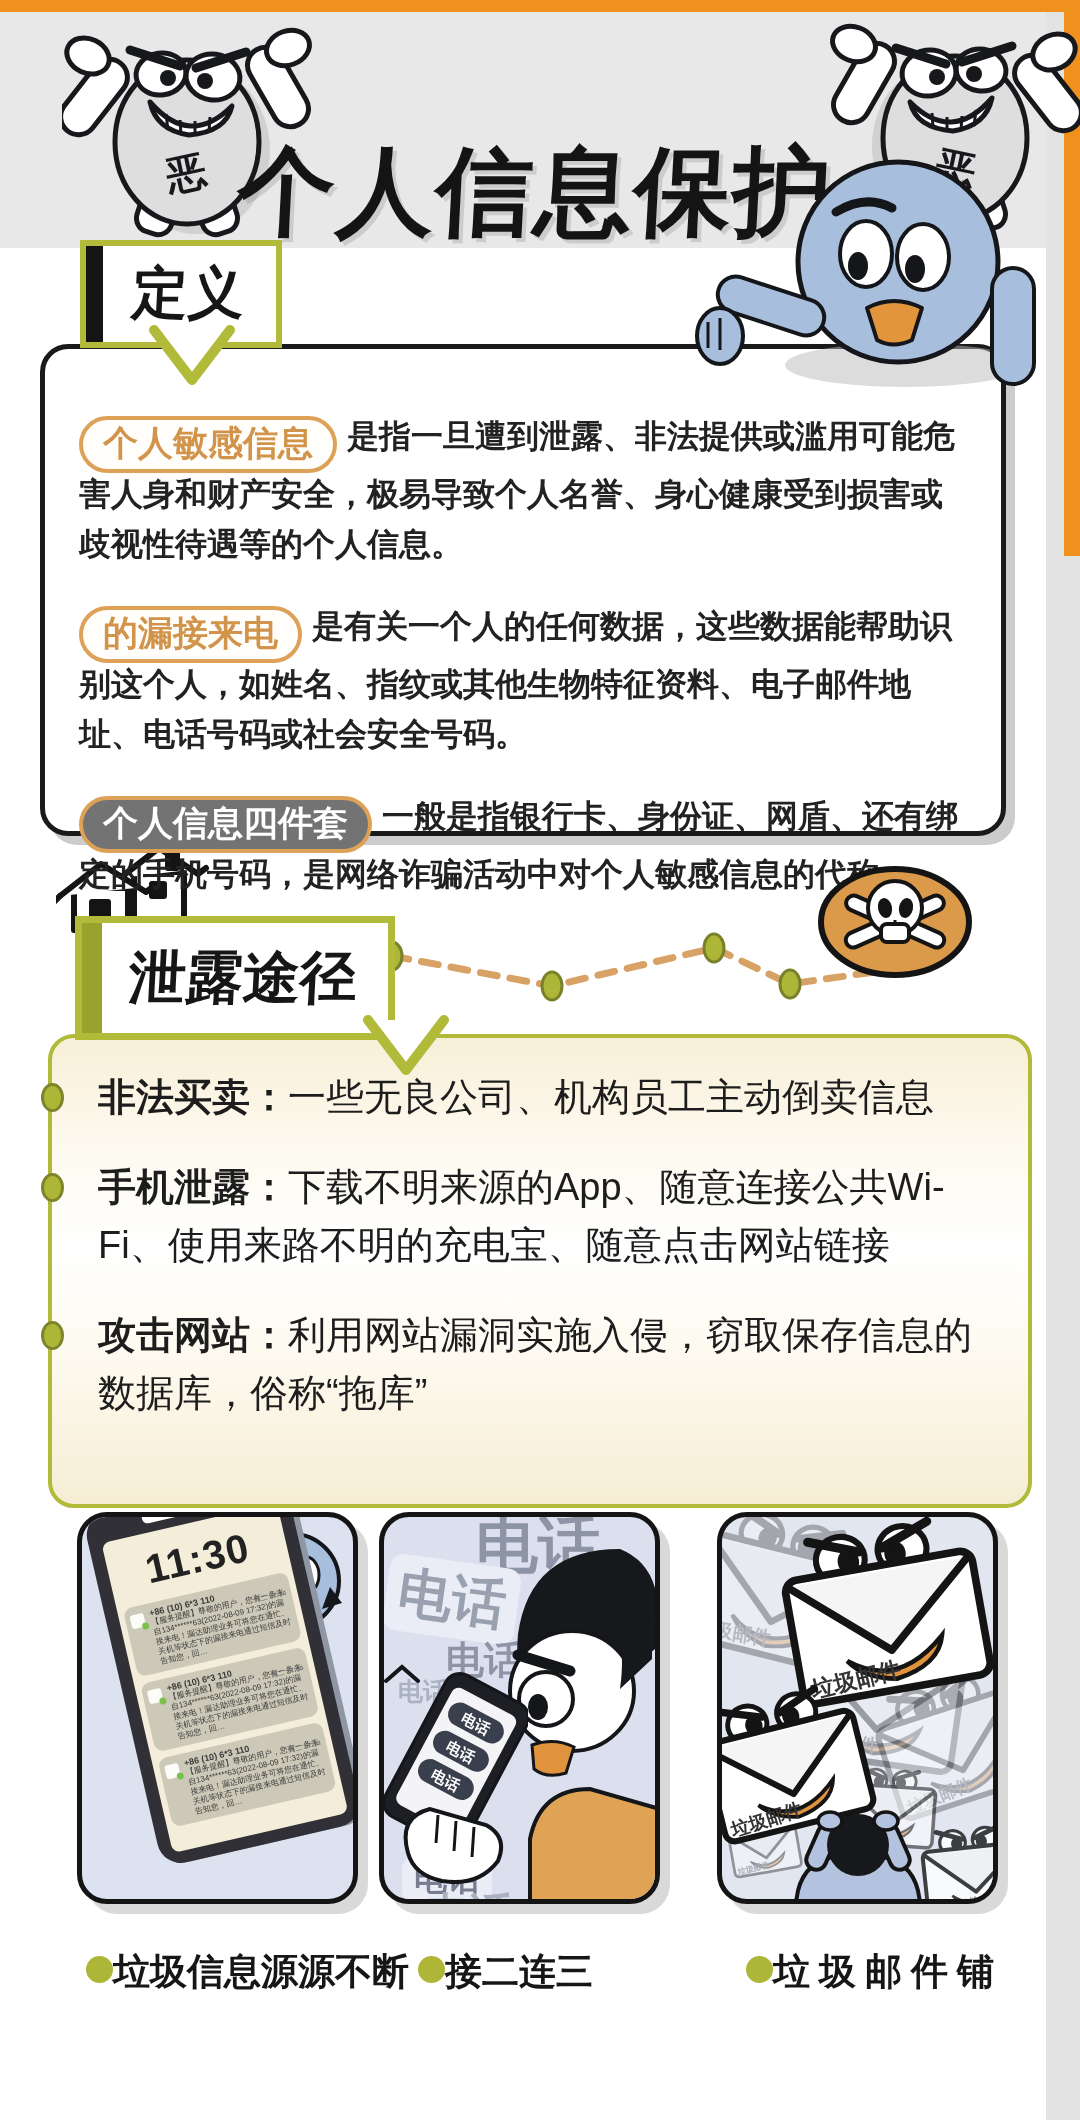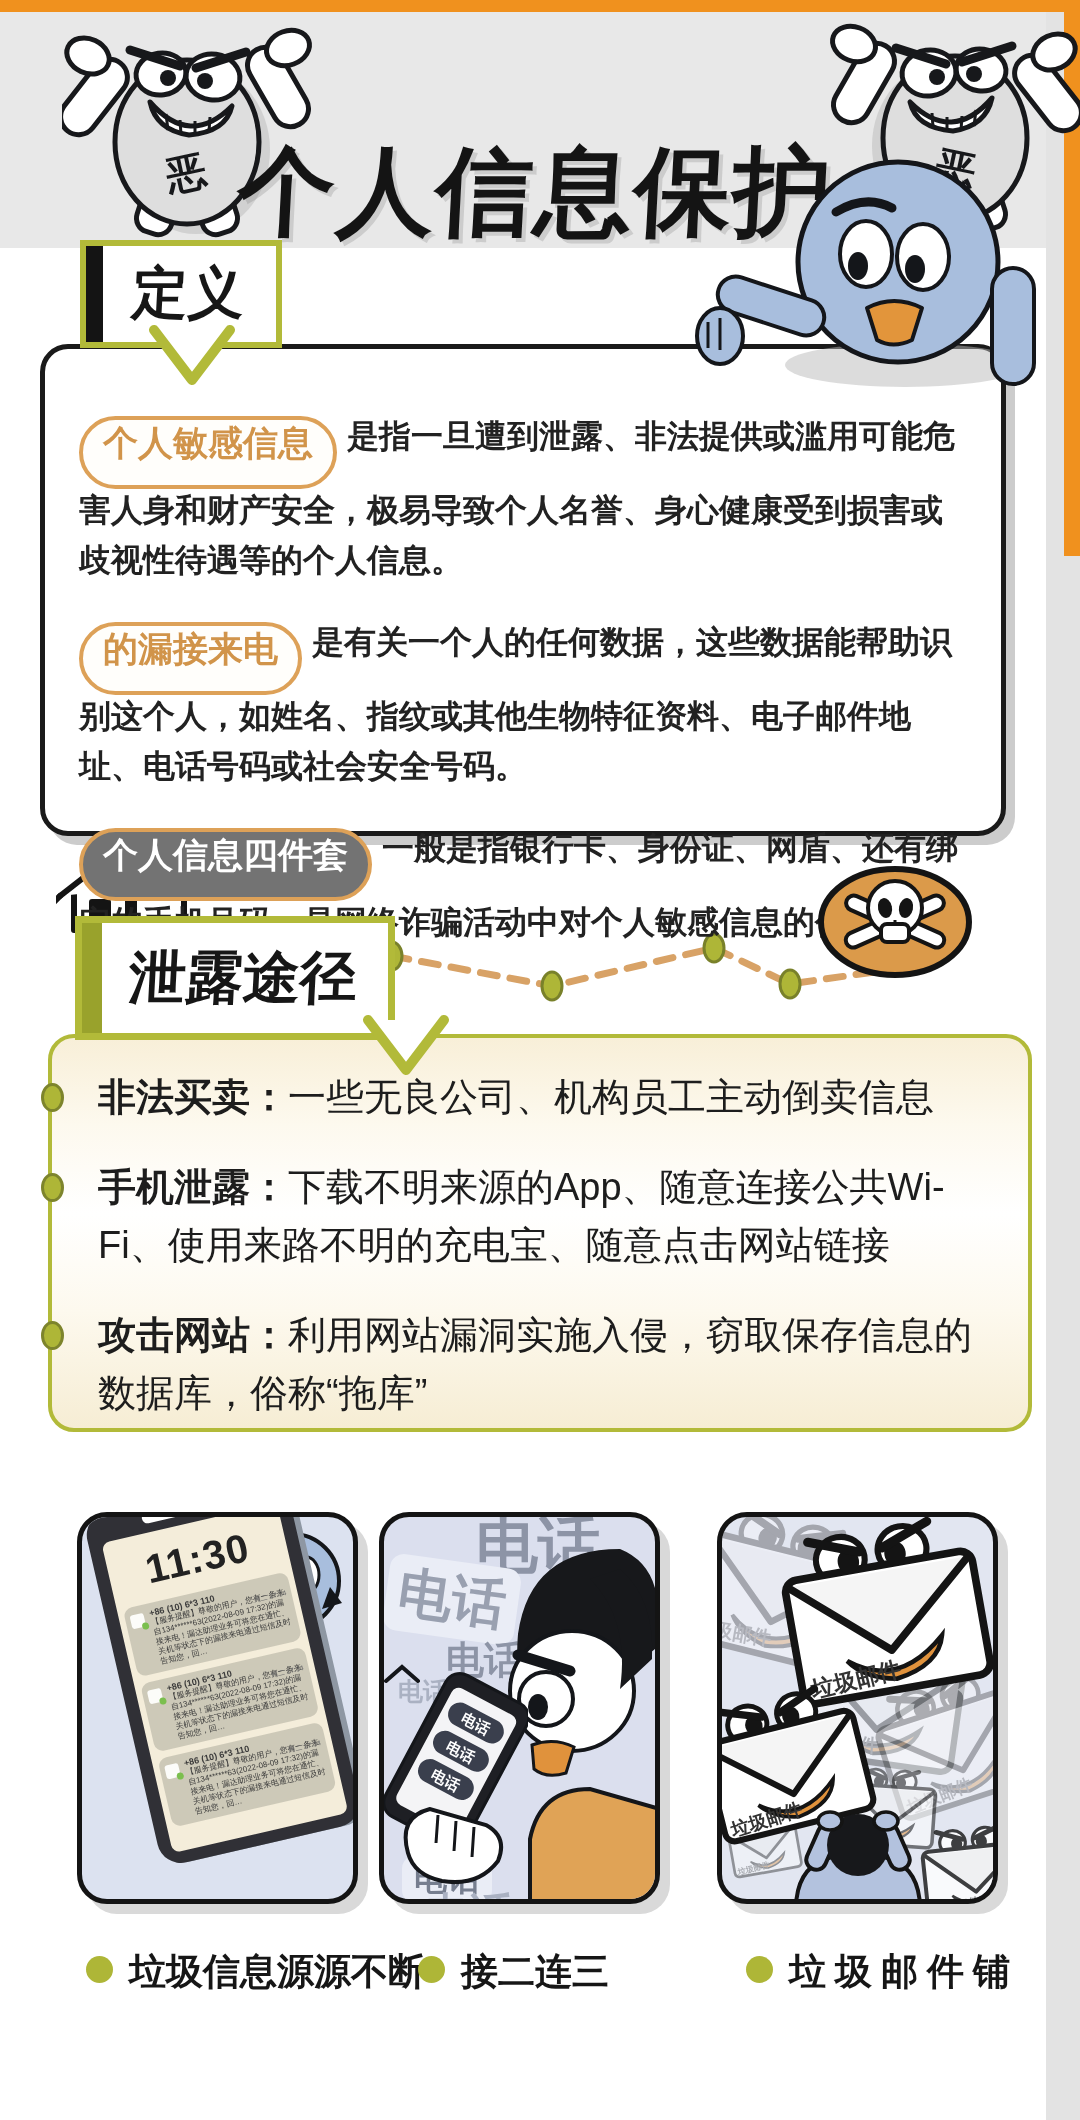--- a/index.html
+++ b/index.html
@@ -40,34 +40,34 @@
 
   
   .def-box{
     left:40px;top:344px;width:966px;height:492px;background:#ffffff;
     border:5px solid #1a1a1a;border-radius:28px;box-shadow:9px 9px 0 #cccccc;
     z-index:2;padding:30px 30px 0 34px;box-sizing:border-box;
   }
   .def-item{font-size:32px;line-height:50px;font-weight:600;color:#222;margin-bottom:22px;}
   .tag-pill{
     display:inline-block;font-size:35px;font-weight:800;border-radius:48px;
-    padding:2px 20px 21px;margin:-4px 10px -4px 0;vertical-align:-8px;line-height:1.2;
+    padding:2px 20px 5px;margin:-4px 10px -4px 0;vertical-align:-8px;line-height:1.2;
   }
   .tag-outline{border:4px solid #dda158;color:#d1944a;background:#fffefb;}
   .tag-solid{border:4px solid #dda158;color:#ffffff;background:#737373;}
 
   .peeker{left:620px;top:150px;z-index:3;}
 
   
   .houses{left:56px;top:840px;z-index:1;}
   .dash-line{left:382px;top:922px;z-index:1;}
   .skull-badge{left:814px;top:864px;z-index:2;}
 
   .leak-box{
-    left:48px;top:1034px;width:984px;height:398px;box-sizing:border-box;
+    left:48px;top:1034px;width:984px;height:474px;box-sizing:border-box;
     border:4px solid #b2ba39;border-radius:26px;
     background:linear-gradient(180deg,#f8efd8 0%,#fdf9ee 22%,#ffffff 45%,#fdf9ee 70%,#f6edd4 100%);
     padding:30px 34px 0 46px;z-index:2;
   }
   .leak-item{position:relative;font-size:38px;line-height:58px;font-weight:500;
     color:#1d1d1d;margin-bottom:32px;}
   .leak-item .lead{font-weight:900;}
   .bullet-dot{
     position:absolute;left:-57px;top:15px;width:23px;height:29px;border-radius:50%;
     background:#aeb637;border:3px solid #7d842c;box-sizing:border-box;
@@ -103,21 +103,21 @@
     border-radius:3px;}
   .sms .ava::after{content:"";position:absolute;right:-3px;bottom:-3px;width:7px;height:7px;
     background:#7bbf4e;border-radius:50%;}
   .zig{stroke:#141414;stroke-width:5;fill:none;stroke-linecap:round;}
 
   
   .w{position:absolute;font-weight:900;white-space:nowrap;}
   .pillw{background:#eaedf6;border-radius:14px;padding:2px 12px;}
 
   
-  .caption{top:1944px;display:flex;gap:16px;z-index:2;}
+  .caption{top:1944px;display:flex;z-index:2;}
   .cap1{left:86px;} .cap2{left:418px;} .cap3{left:746px;}
   .cap-dot{width:27px;height:27px;border-radius:50%;background:#aeb637;margin-top:12px;flex:none;}
   .cap-text{font-size:37px;font-weight:800;line-height:56px;color:#161616;}
   .cap2 .cap-text{text-align:center;}
   .cap3 .l1{letter-spacing:9px;text-align:right;}
 </style>
 </head>
 <body>
 
 <div class="abs top-bar"></div>

